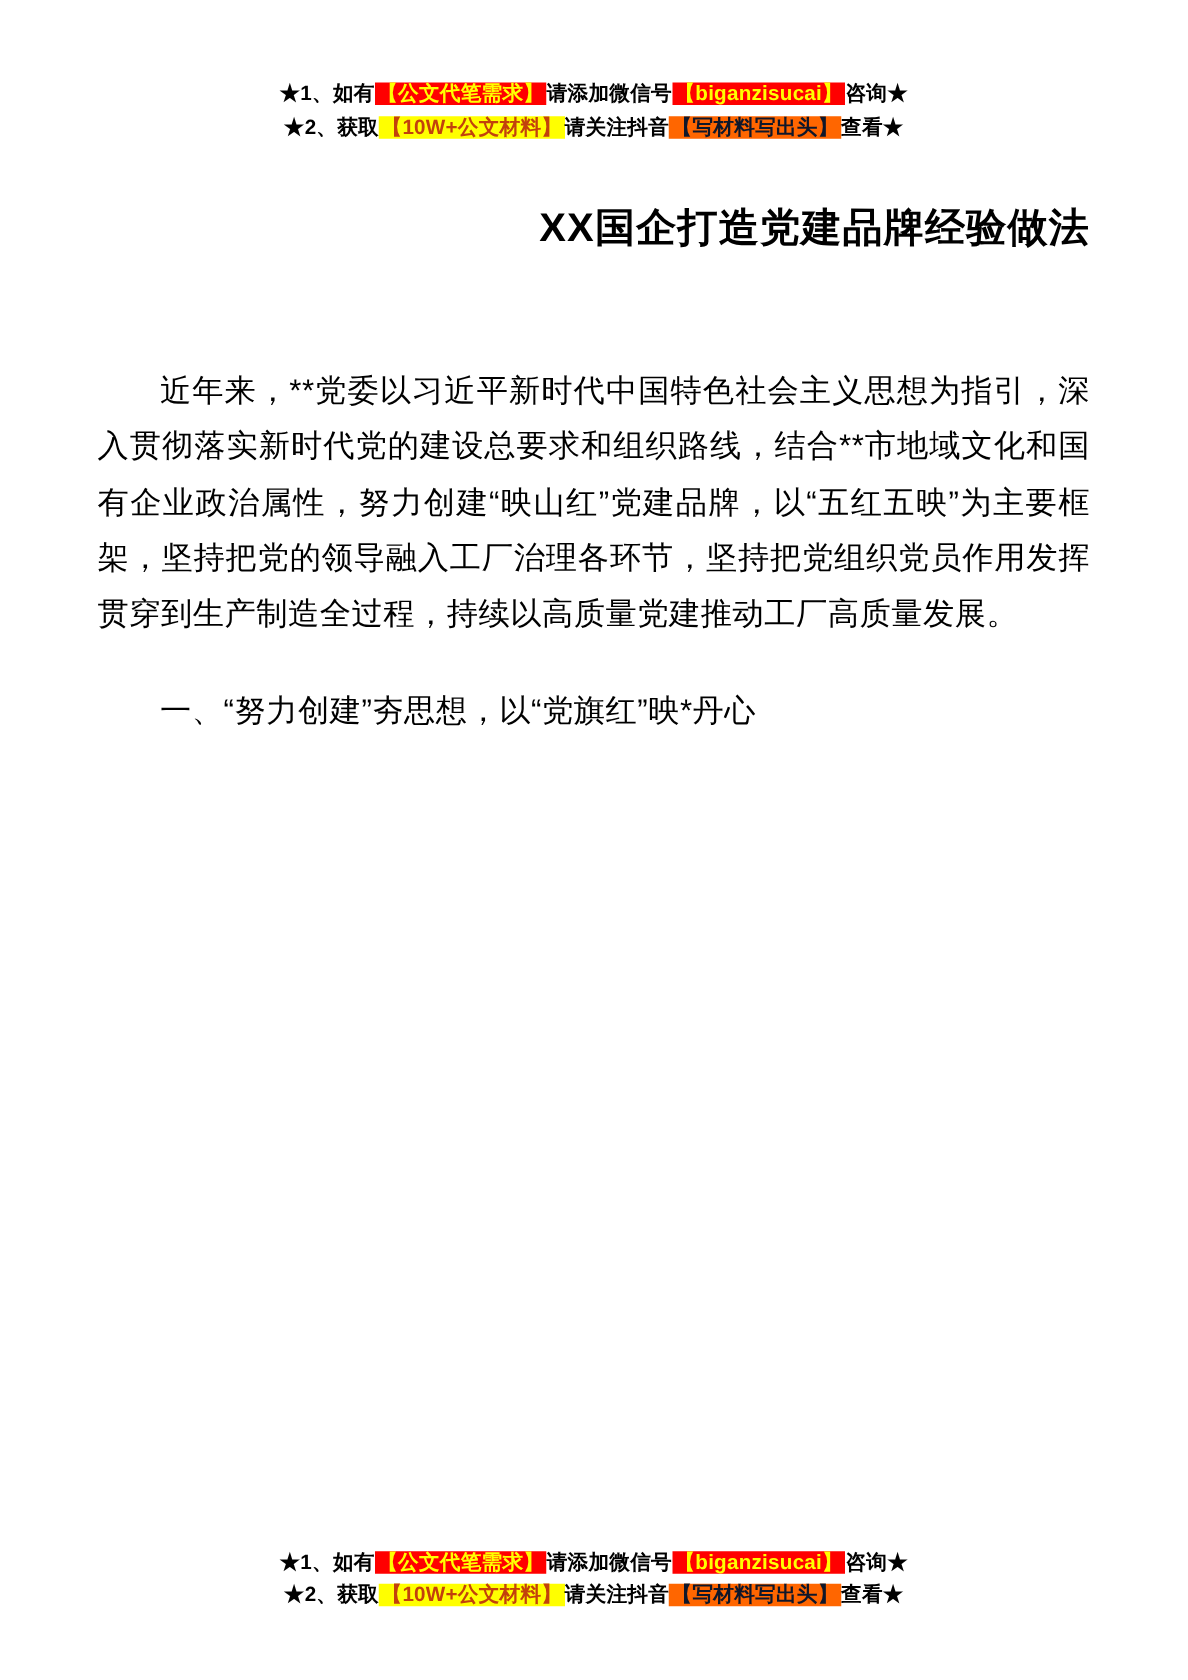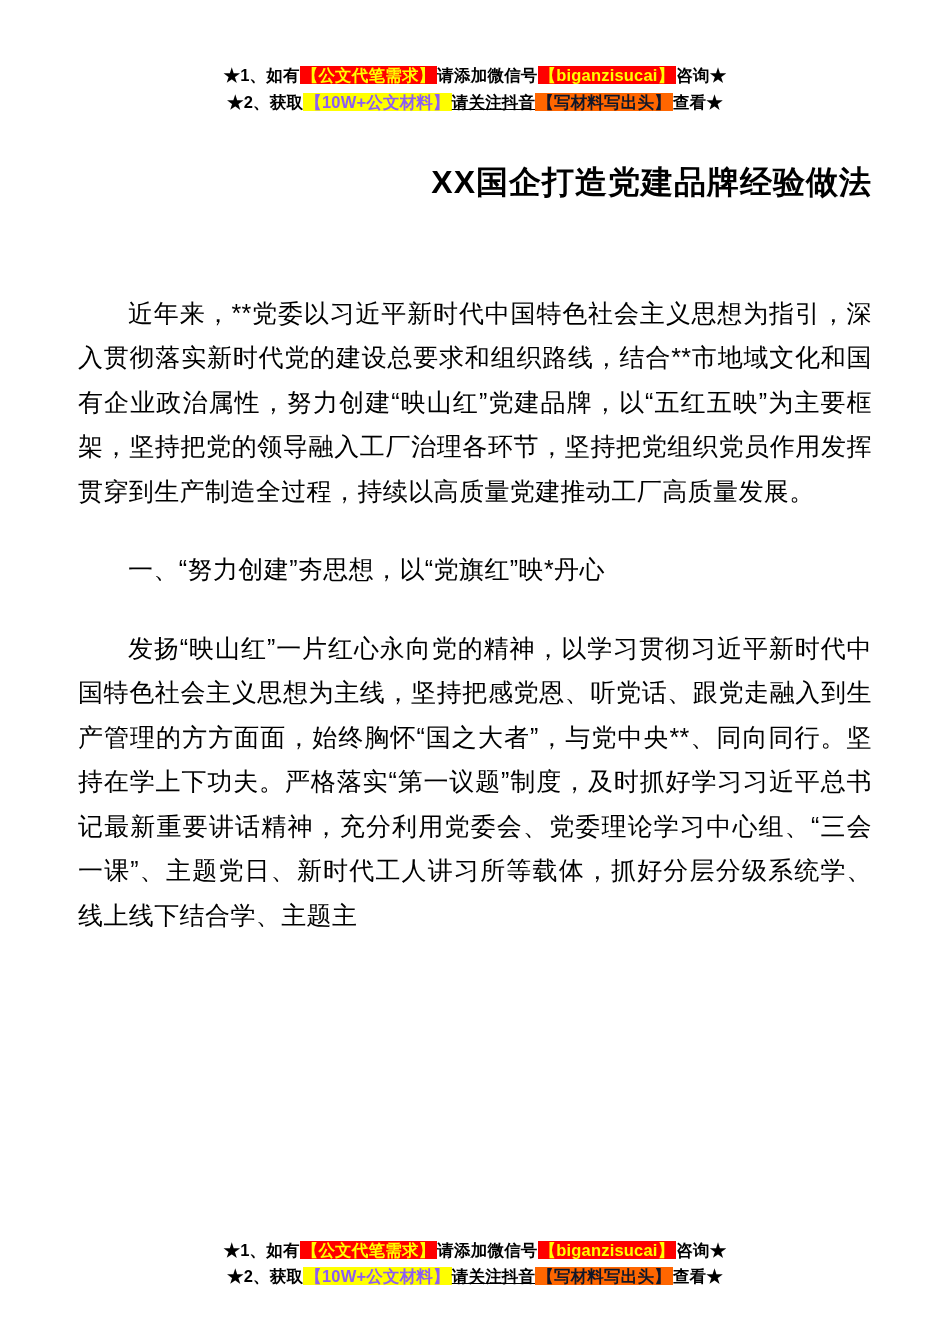--- a/index.html
+++ b/index.html
@@ -46,30 +46,29 @@
   .promo-line {
     display: block;
   }
   .hl-red {
     background: #ff0000;
     color: #ffff00;
     padding: 0 2px;
   }
   .hl-yellow {
     background: #ffff00;
-    color: #8b5cf6;
+    color: #c2410c;
     padding: 0 2px;
   }
   .hl-orange {
     background: #ff6600;
     color: #0f172a;
     padding: 0 2px;
   }
   .u {
-    text-decoration: underline;
   }
 
   
   .doc-title {
     text-align: right;
     font-size: 32px;
     font-weight: bold;
     letter-spacing: 1px;
     margin-top: 46px;
   }
@@ -110,21 +109,20 @@
   <div class="promo promo-top">
     <span class="promo-line"><span>★</span><span>1、</span><span>如有</span><span class="hl-red">【公文代笔需求】</span><span>请添加微信号</span><span class="hl-red">【biganzisucai】</span><span>咨询</span><span>★</span></span>
     <span class="promo-line"><span>★</span><span>2、</span><span>获取</span><span class="hl-yellow">【10W+公文材料】</span><span class="u">请关注抖音</span><span class="hl-orange">【写材料写出头】</span><span>查看</span><span>★</span></span>
   </div>
 
   <h1 class="doc-title">XX国企打造党建品牌经验做法</h1>
 
   <div class="body-area">
     <p class="para indent">近年来，**党委以习近平新时代中国特色社会主义思想为指引，深入贯彻落实新时代党的建设总要求和组织路线，结合**市地域文化和国有企业政治属性，努力创建“映山红”党建品牌，以“五红五映”为主要框架，坚持把党的领导融入工厂治理各环节，坚持把党组织党员作用发挥贯穿到生产制造全过程，持续以高质量党建推动工厂高质量发展。</p>
     <p class="heading">一、“努力创建”夯思想，以“党旗红”映*丹心</p>
-    <p class="para indent clip">发扬“映山红”一片红心永向党的精神，以学习贯彻习近平新时代中国特色社会主义思想为主线，坚持把感党恩、听党话、跟党走融入到生产管理的方方面面，始终胸怀“国之大者”，与党中央**、同向同行。坚持在学上下功夫。严格落实“第一议题”制度，及时抓好学习习近平总书记最新重要讲话精神，充分利用党委会、党委理论学习中心组、“三会一课”、主题党日、新时代工人讲习所等载体，抓好分层分级系统学、线上线下结合学、主题主</p>
   </div>
 
   <div class="promo promo-bottom">
     <span class="promo-line"><span>★</span><span>1、</span><span>如有</span><span class="hl-red">【公文代笔需求】</span><span>请添加微信号</span><span class="hl-red">【biganzisucai】</span><span>咨询</span><span>★</span></span>
     <span class="promo-line"><span>★</span><span>2、</span><span>获取</span><span class="hl-yellow">【10W+公文材料】</span><span class="u">请关注抖音</span><span class="hl-orange">【写材料写出头】</span><span>查看</span><span>★</span></span>
   </div>
 
 </div>
 
 </body></html>

